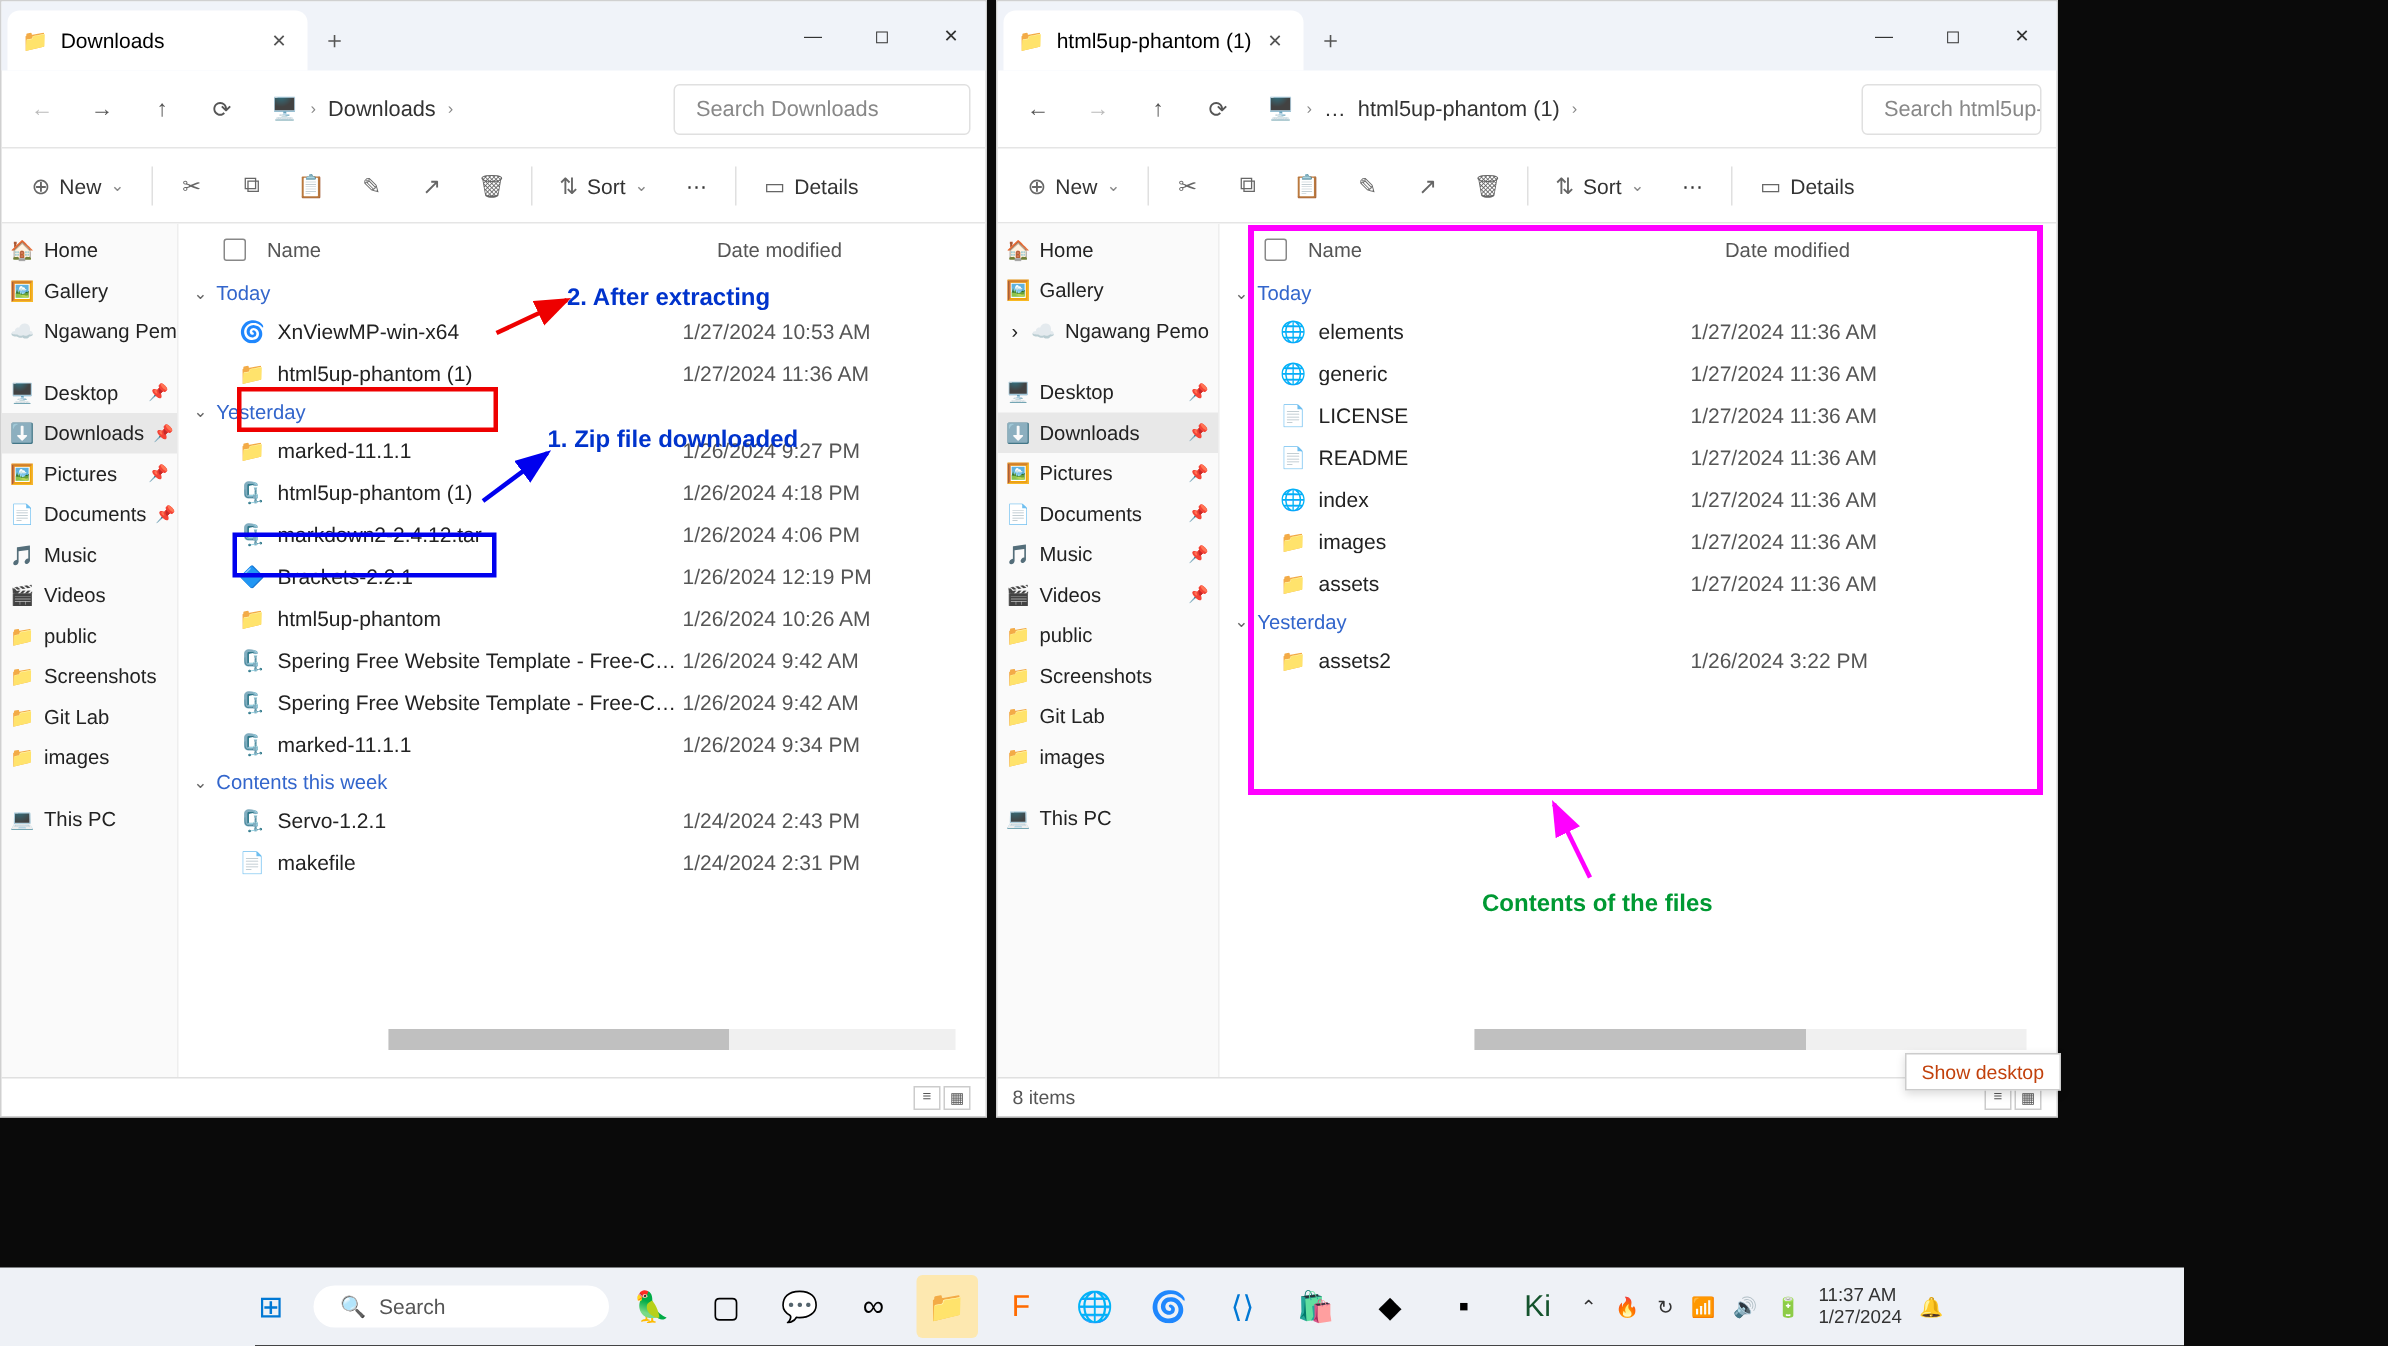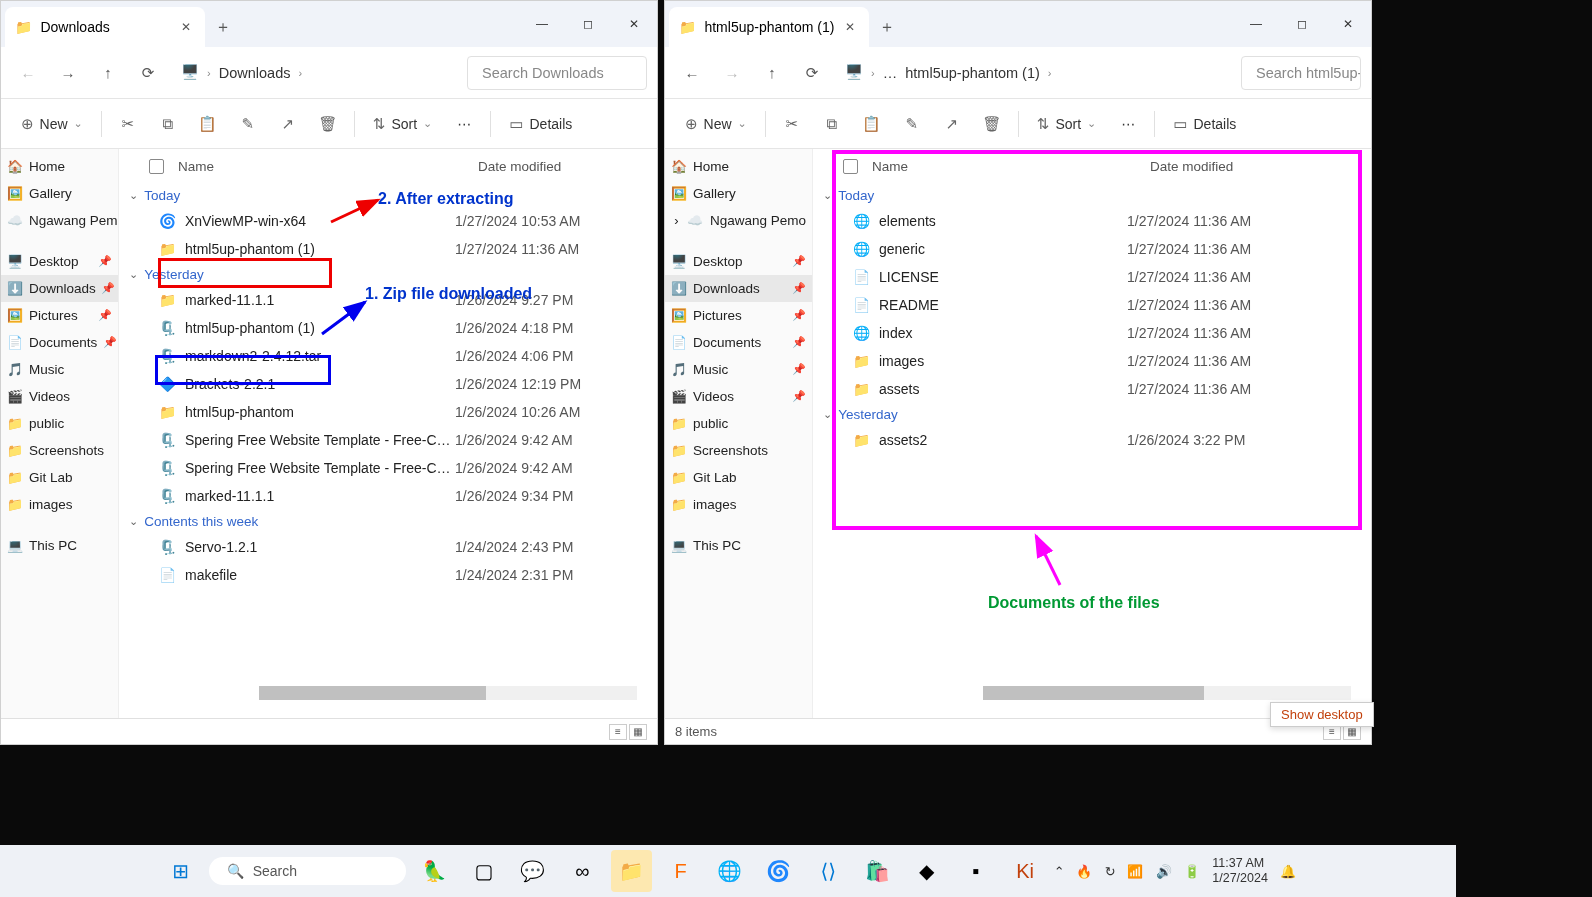--- a/index.html
+++ b/index.html
@@ -89,21 +89,21 @@
 .chev { color: #888; font-size: 11px; }
 .search-box {
   margin-left: auto;
   padding: 8px 14px;
   font-size: 14.5px;
   color: #888;
   background: #fff;
   border: 1px solid #e0e0e0;
   border-radius: 4px;
   flex: 0 0 auto;
-  width: 180px;
+  width: 198px;
   white-space: nowrap;
   overflow: hidden;
 }
 .win-right .search-box { width: 120px; text-align: center; }
 
 .toolbar {
   height: 50px;
   display: flex;
   align-items: center;
   gap: 4px;
@@ -735,21 +735,21 @@
   <defs>
       <marker id="ah-mag" markerWidth="8" markerHeight="8" refX="7" refY="3" orient="auto">
         <path d="M0,0 L8,3 L0,6 Z" fill="#f0f"></path>
       </marker>
     </defs>
   <line x1="32" y1="55" x2="8" y2="6" stroke="#f0f" stroke-width="3" marker-end="url(#ah-mag)"></line>
 </svg>
 
 <div class="annotation" style="left:378px; top:190px; color:#0033cc;">2. After extracting</div>
 <div class="annotation" style="left:365px; top:285px; color:#0033cc;">1. Zip file downloaded</div>
-<div class="annotation" style="left:988px; top:594px; color:#009933;">Documents of the files</div>
+<div class="annotation" style="left:988px; top:594px; color:#009933;">Contents of the files</div>
 
 <div class="tooltip" style="left:1270px; top:702px;">Show desktop</div>
 
 <div class="taskbar">
   <div class="task-icon" style="color:#0078d4;">⊞</div>
   <div class="tb-search">
     <span>🔍</span>
     <span>Search</span>
   </div>
   <div class="task-icon">🦜</div>
@@ -757,21 +757,21 @@
   <div class="task-icon">💬</div>
   <div class="task-icon">∞</div>
   <div class="task-icon" style="background:#fde8b0;">📁</div>
   <div class="task-icon" style="color:#ff6b00;">F</div>
   <div class="task-icon">🌐</div>
   <div class="task-icon">🌀</div>
   <div class="task-icon" style="color:#0078d4;">⟨⟩</div>
   <div class="task-icon">🛍️</div>
   <div class="task-icon">◆</div>
   <div class="task-icon">▪</div>
-  <div class="task-icon" style="color:#c2410c;text-align:center;">Ki</div>
+  <div class="task-icon" style="color:#14532d;text-align:center;">Ki</div>
   <div class="sys-tray">
     <span>⌃</span>
     <span>🔥</span>
     <span>↻</span>
     <span>📶</span>
     <span>🔊</span>
     <span>🔋</span>
     <div class="clock">
       <div>11:37 AM</div>
       <div>1/27/2024</div>

